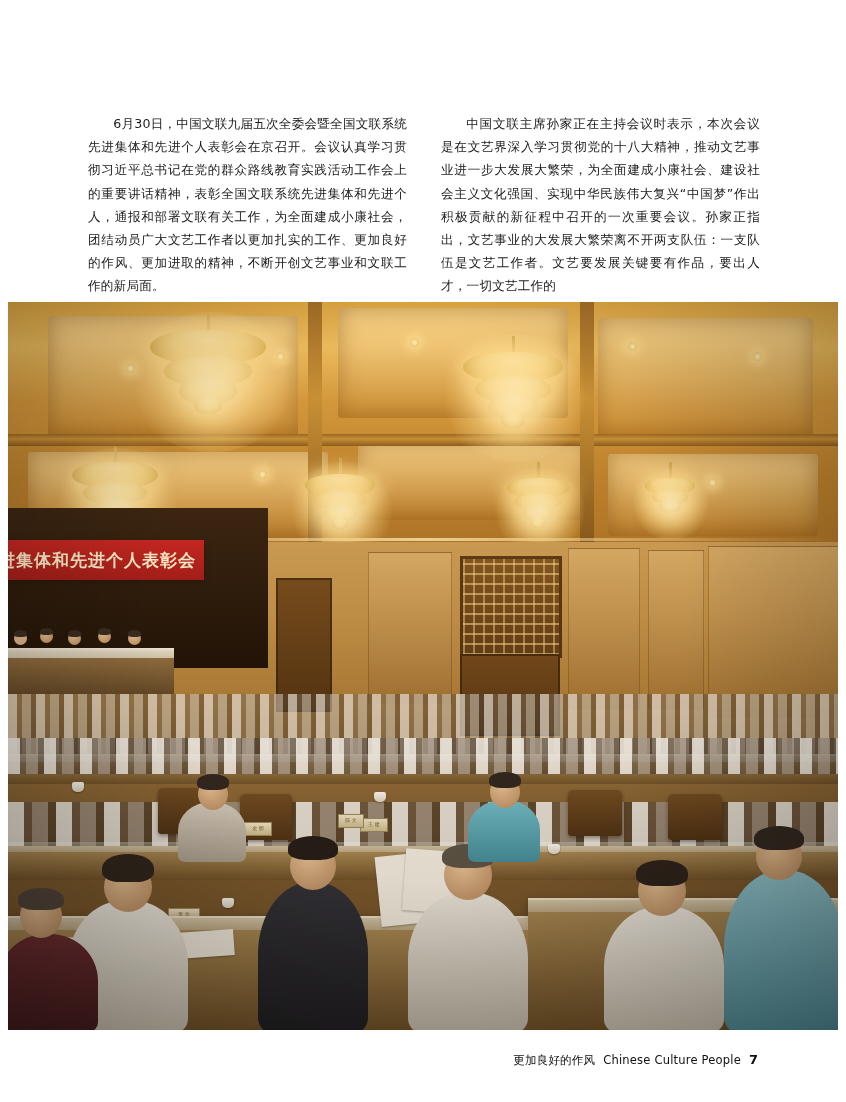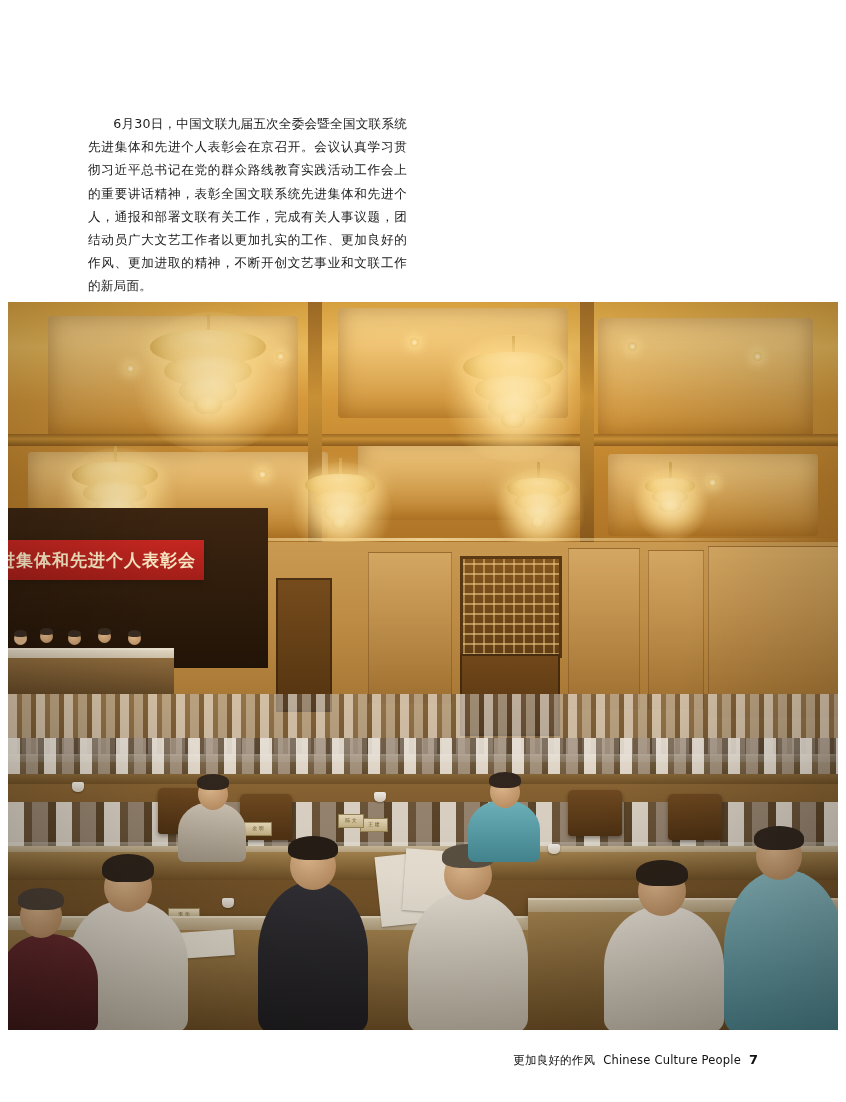--- a/index.html
+++ b/index.html
@@ -267,21 +267,24 @@
     color: #111;
   }
 </style>
 </head>
 <body>
 
 <div class="page">
 
   <div class="columns">
     <div class="col">
-      <p>6月30日，中国文联九届五次全委会暨全国文联系统先进集体和先进个人表彰会在京召开。会议认真学习贯彻习近平总书记在党的群众路线教育实践活动工作会上的重要讲话精神，表彰全国文联系统先进集体和先进个人，通报和部署文联有关工作，完成有关人事议题，团结动员广大文艺工作者以更加扎实的工作、更加良好的作风、更加进取的精神，不断开创文艺事业和文联工作的新局面。</p>
+      <p>6月30日，中国文联九届五次全委会暨全国文联系统先进集体和先进个人表彰会在京召开。会议认真学习贯彻习近平总书记在党的群众路线教育实践活动工作会上的重要讲话精神，表彰全国文联系统先进集体和先进个人，通报和部署文联有关工作，为全面建成小康社会，团结动员广大文艺工作者以更加扎实的工作、更加良好的作风、更加进取的精神，不断开创文艺事业和文联工作的新局面。</p>
+    </div>
+    <div class="col">
+      <p>中国文联主席孙家正在主持会议时表示，本次会议是在文艺界深入学习贯彻党的十八大精神，推动文艺事业进一步大发展大繁荣，为全面建成小康社会、建设社会主义文化强国、实现中华民族伟大复兴“中国梦”作出积极贡献的新征程中召开的一次重要会议。孙家正指出，文艺事业的大发展大繁荣离不开两支队伍：一支队伍是文艺工作者。文艺要发展关键要有作品，要出人才，一切文艺工作的</p>
     </div>
   </div>
 
   <div class="photo">
     <div class="photo-inner">
 
       <div class="ceiling"></div>
 
       <div class="coffer" style="left:40px;  top:14px;  width:250px; height:120px;"></div>
       <div class="coffer" style="left:330px; top:6px;   width:230px; height:110px;"></div>

